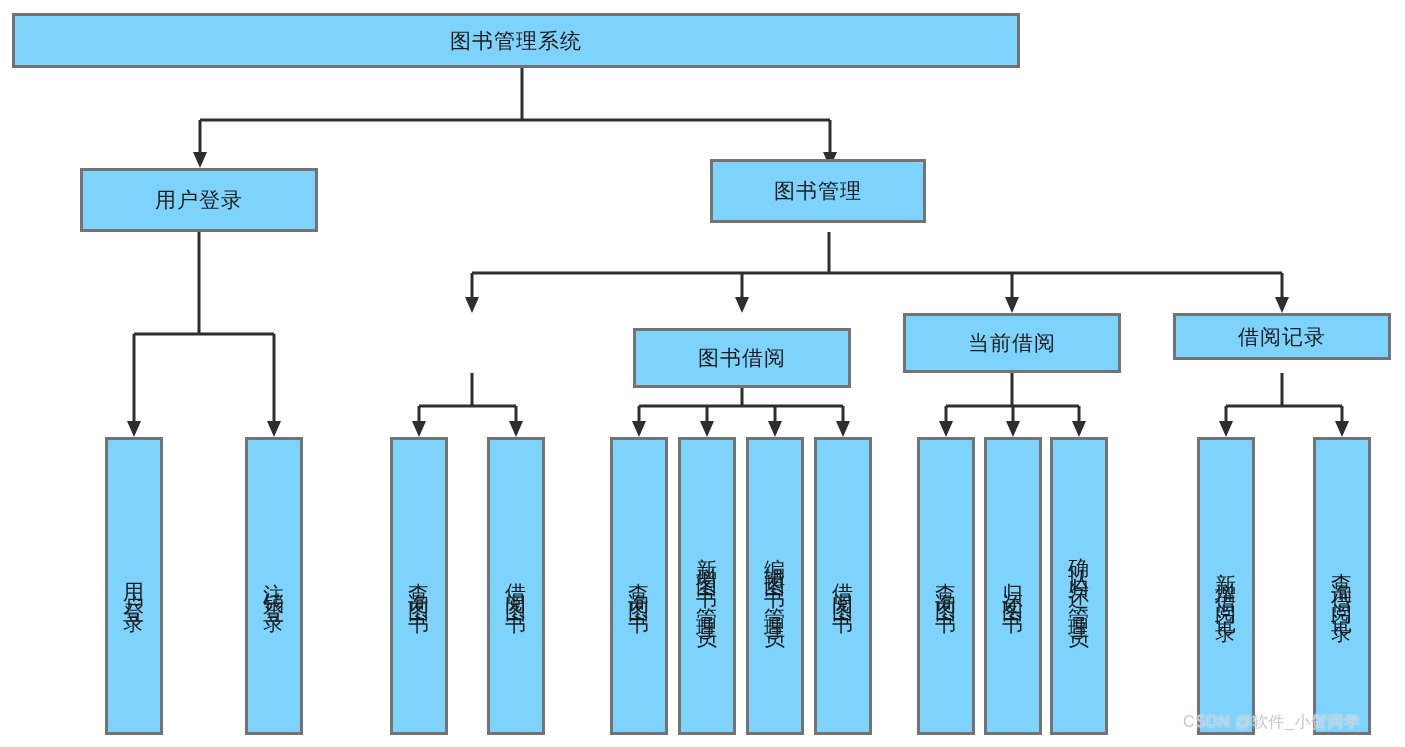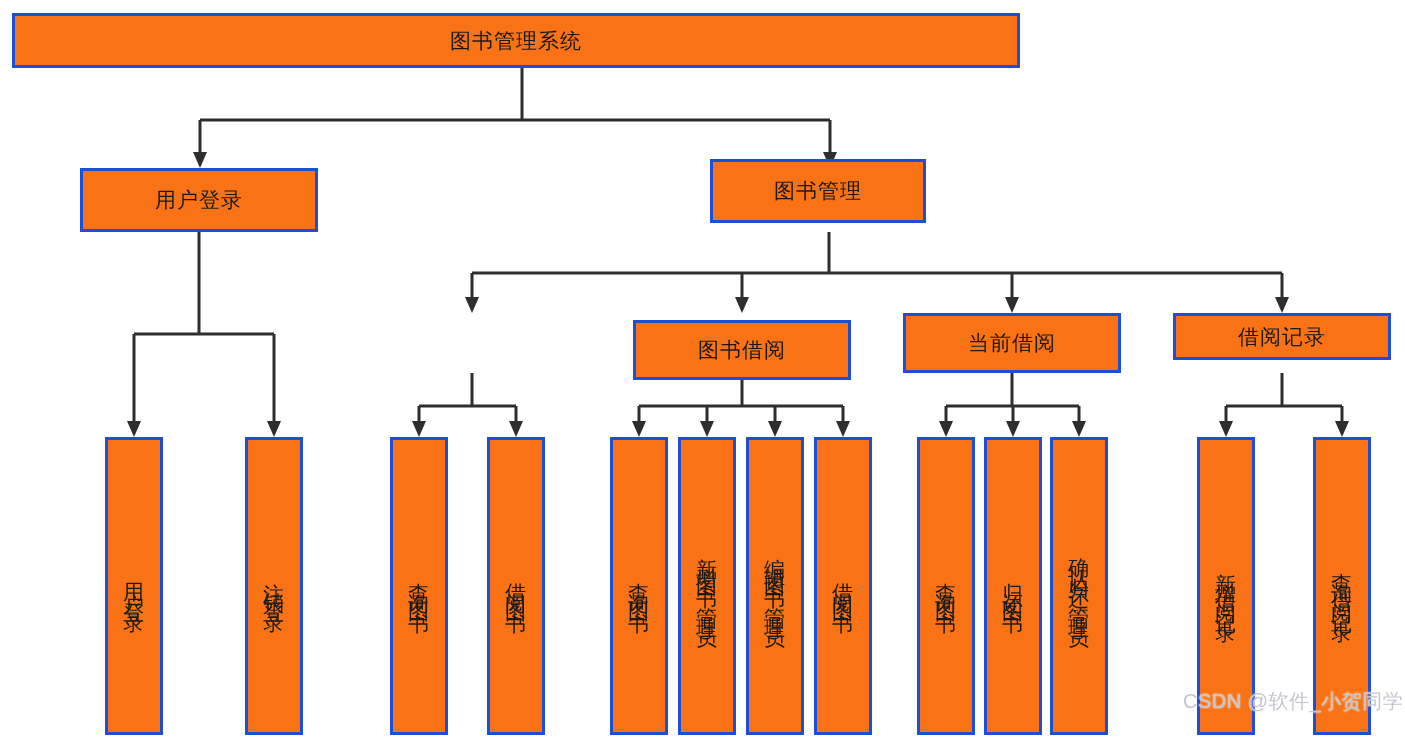--- a/index.html
+++ b/index.html
@@ -28,22 +28,22 @@
     stroke: #2e2e2e;
     stroke-width: 3;
   }
   .connectors .head {
     fill: #2e2e2e;
     stroke: none;
   }
   .node {
     position: absolute;
     box-sizing: border-box;
-    background: #f97316;
-    border: 3px solid #1d4ed8;
+    background: #7dd3fc;
+    border: 3px solid #737373;
     color: #1a1a1a;
     display: flex;
     align-items: center;
     justify-content: center;
     z-index: 2;
   }
   .h-node {
     font-size: 21px;
     letter-spacing: 1px;
     white-space: nowrap;
@@ -51,23 +51,23 @@
   .v-node {
     writing-mode: vertical-rl;
     text-orientation: mixed;
     font-size: 21px;
     letter-spacing: 10px;
     line-height: 1;
   }
   .watermark {
     position: absolute;
     left: 1183px;
-    top: 688px;
+    top: 712px;
     z-index: 5;
-    font-size: 20px;
+    font-size: 16px;
     letter-spacing: 0.5px;
     color: #c3c6ce;
     white-space: nowrap;
     text-shadow: 0 0 2px #ffffff;
   }
 </style>
 </head>
 <body>
 
 <div class="canvas">
@@ -97,21 +97,21 @@
                           M939,421L953,421L946,437Z M1006,421L1020,421L1013,437Z
                           M1072,421L1086,421L1079,437Z
                           M1219,421L1233,421L1226,437Z M1335,421L1349,421L1342,437Z"></path>
   </svg>
 
   <div class="node h-node" style="left:12px;top:13px;width:1008px;height:55px">图书管理系统</div>
 
   <div class="node h-node" style="left:80px;top:168px;width:238px;height:64px">用户登录</div>
   <div class="node h-node" style="left:710px;top:159px;width:216px;height:64px">图书管理</div>
 
-  <div class="node h-node" style="left:633px;top:320px;width:218px;height:60px">图书借阅</div>
+  <div class="node h-node" style="left:633px;top:328px;width:218px;height:60px">图书借阅</div>
   <div class="node h-node" style="left:903px;top:313px;width:218px;height:60px">当前借阅</div>
   <div class="node h-node" style="left:1173px;top:313px;width:218px;height:47px">借阅记录</div>
 
   <div class="node v-node" style="left:105px;top:437px;width:58px;height:298px">用户登录</div>
   <div class="node v-node" style="left:245px;top:437px;width:58px;height:298px">注销登录</div>
 
   <div class="node v-node" style="left:390px;top:437px;width:58px;height:298px">查询图书</div>
   <div class="node v-node" style="left:487px;top:437px;width:58px;height:298px">借阅图书</div>
 
   <div class="node v-node" style="left:610px;top:437px;width:58px;height:298px">查询图书</div>

